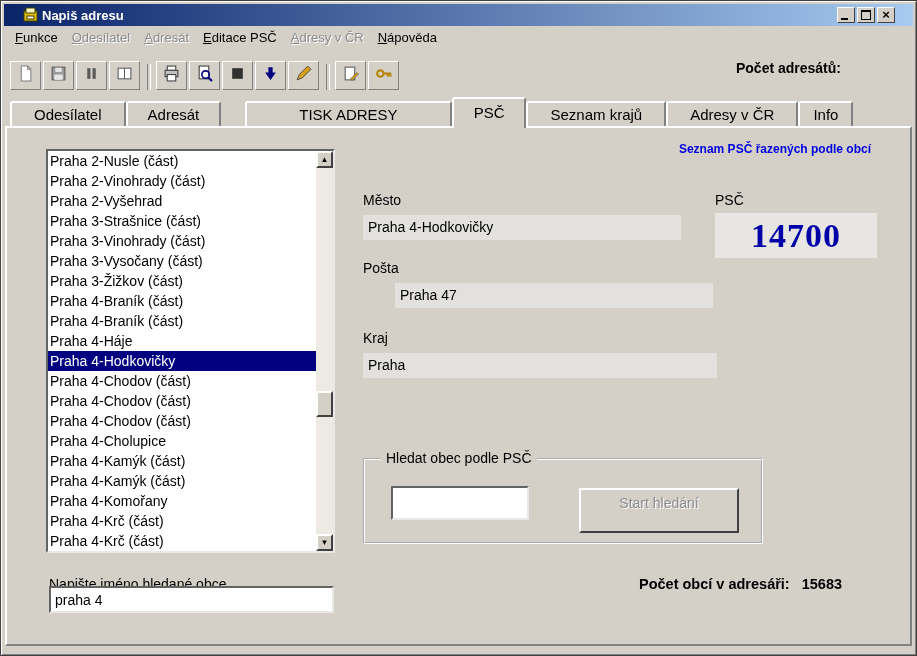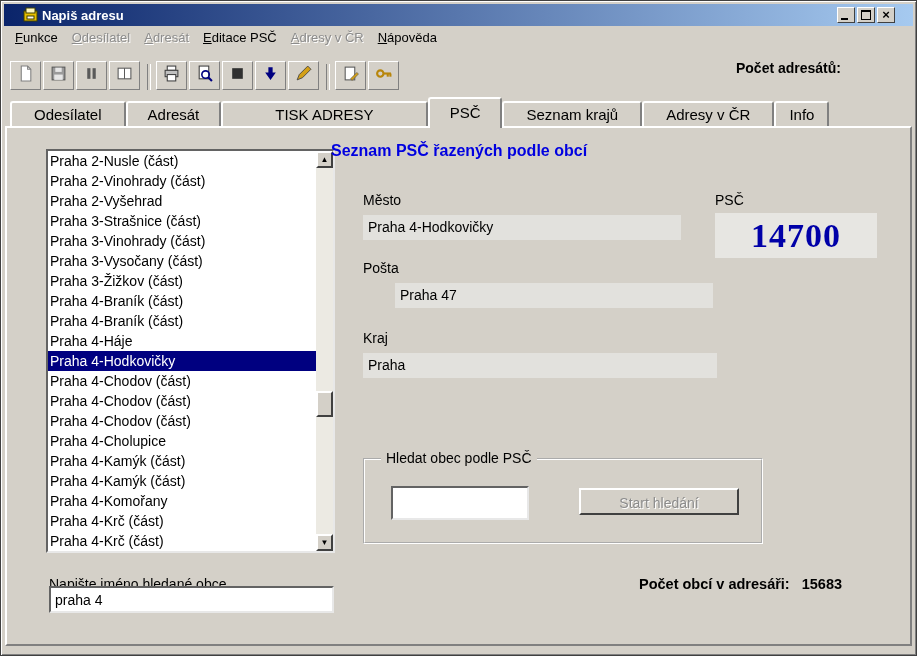--- a/index.html
+++ b/index.html
@@ -38,21 +38,21 @@
   
   #tabstrip{position:absolute;left:9px;top:96px;height:31px;display:flex;
     align-items:flex-end;z-index:3;}
   .tab{background:#d4d0c8;font-size:15px;color:#000;text-align:center;
     height:23px;line-height:23px;margin-bottom:2px;cursor:default;white-space:nowrap;
     border:2px solid;border-color:#ffffff #808080 transparent #ffffff;
     border-bottom:none;border-top-left-radius:3px;border-top-right-radius:3px;}
   .tab.active{height:29px;line-height:27px;margin-bottom:0;position:relative;z-index:4;}
   .tab:nth-child(1){padding:0 22px;}
   .tab:nth-child(2){padding:0 20px;}
-  .tab:nth-child(3){padding:0 52px;}
+  .tab:nth-child(3){padding:0 52px;margin-left:24px;}
   .tab:nth-child(4){padding:0 20px;}
   .tab:nth-child(5){padding:0 22px;}
   .tab:nth-child(6){padding:0 22px;}
   .tab:nth-child(7){padding:0 13px;}
   
   #panel{position:absolute;left:4px;top:125px;right:4px;bottom:9px;background:#d4d0c8;
     border:2px solid;border-color:#ffffff #808080 #808080 #ffffff;z-index:1;}
   
   #listbox{position:absolute;left:39px;top:21px;width:289px;height:404px;background:#ffffff;
     border:2px solid;border-color:#636363 #e8e8e8 #e8e8e8 #636363;box-sizing:border-box;
@@ -67,22 +67,22 @@
     border:2px solid;border-color:#ffffff #404040 #404040 #ffffff;box-sizing:border-box;}
   #scroll-track{flex:1 1 auto;position:relative;}
   #scroll-thumb{position:absolute;left:0;top:223px;width:17px;height:26px;background:#d4d0c8;
     border:2px solid;border-color:#ffffff #404040 #404040 #ffffff;box-sizing:border-box;}
   
   #search-label{position:absolute;left:42px;top:436px;font-size:14px;color:#000;margin-top:12px;}
   #search-input{position:absolute;left:42px;top:458px;width:285px;height:27px;background:#ffffff;
     border:2px solid;border-color:#636363 #e8e8e8 #e8e8e8 #636363;box-sizing:border-box;
     font-family:"Liberation Sans",sans-serif;font-size:14px;padding:0 4px;outline:none;}
   
-  #detail-heading{position:absolute;left:324px;top:14px;width:540px;text-align:left;
-    font-size:16px;font-weight:bold;color:#0000e0;}
+  #detail-heading{position:absolute;left:324px;top:14px;width:540px;text-align:right;
+    font-size:12px;font-weight:bold;color:#0000e0;}
   .field-label{position:absolute;font-size:14px;color:#000;}
   .field-value{position:absolute;background:#e2e1dd;font-size:14px;color:#000;
     padding-left:5px;height:25px;line-height:25px;box-sizing:border-box;overflow:hidden;}
   #mesto-label{left:356px;top:64px;}
   #mesto-value{left:356px;top:87px;width:318px;}
   #psc-label{left:708px;top:64px;}
   #psc-value{position:absolute;left:708px;top:85px;width:162px;height:45px;background:#e7e6e2;
     text-align:center;line-height:45px;font-family:"Liberation Serif",serif;font-weight:bold;
     font-size:34px;color:#0000a8;letter-spacing:1px;}
   #posta-label{left:356px;top:132px;}
@@ -90,21 +90,21 @@
   #kraj-label{left:356px;top:202px;}
   #kraj-value{left:356px;top:225px;width:354px;}
   
   #hledat-group{position:absolute;left:356px;top:330px;width:400px;height:86px;
     border:2px groove #ffffff;box-sizing:border-box;}
   #hledat-legend{position:absolute;left:16px;top:-10px;background:#d4d0c8;padding:0 5px;
     font-size:14px;color:#000;}
   #psc-search-input{position:absolute;left:26px;top:26px;width:138px;height:34px;background:#ffffff;
     border:2px solid;border-color:#636363 #e8e8e8 #e8e8e8 #636363;box-sizing:border-box;
     font-family:"Liberation Sans",sans-serif;font-size:16px;padding:0 4px;outline:none;}
-  #start-button{position:absolute;left:214px;top:28px;width:160px;height:27px;background:#d4d0c8;
+  #start-button{position:absolute;left:214px;top:28px;width:160px;height:45px;background:#d4d0c8;
     border:2px solid;border-color:#ffffff #404040 #404040 #ffffff;box-sizing:border-box;
     font-size:14px;color:#8c8c8c;text-shadow:1px 1px 0 #ffffff;text-align:center;line-height:27px;}
   
   #obce-count{position:absolute;left:632px;top:448px;font-size:14.5px;font-weight:bold;color:#000;}
   #obce-count .val{margin-left:12px;}
 </style>
 </head>
 <body>
 
 <div id="window">

